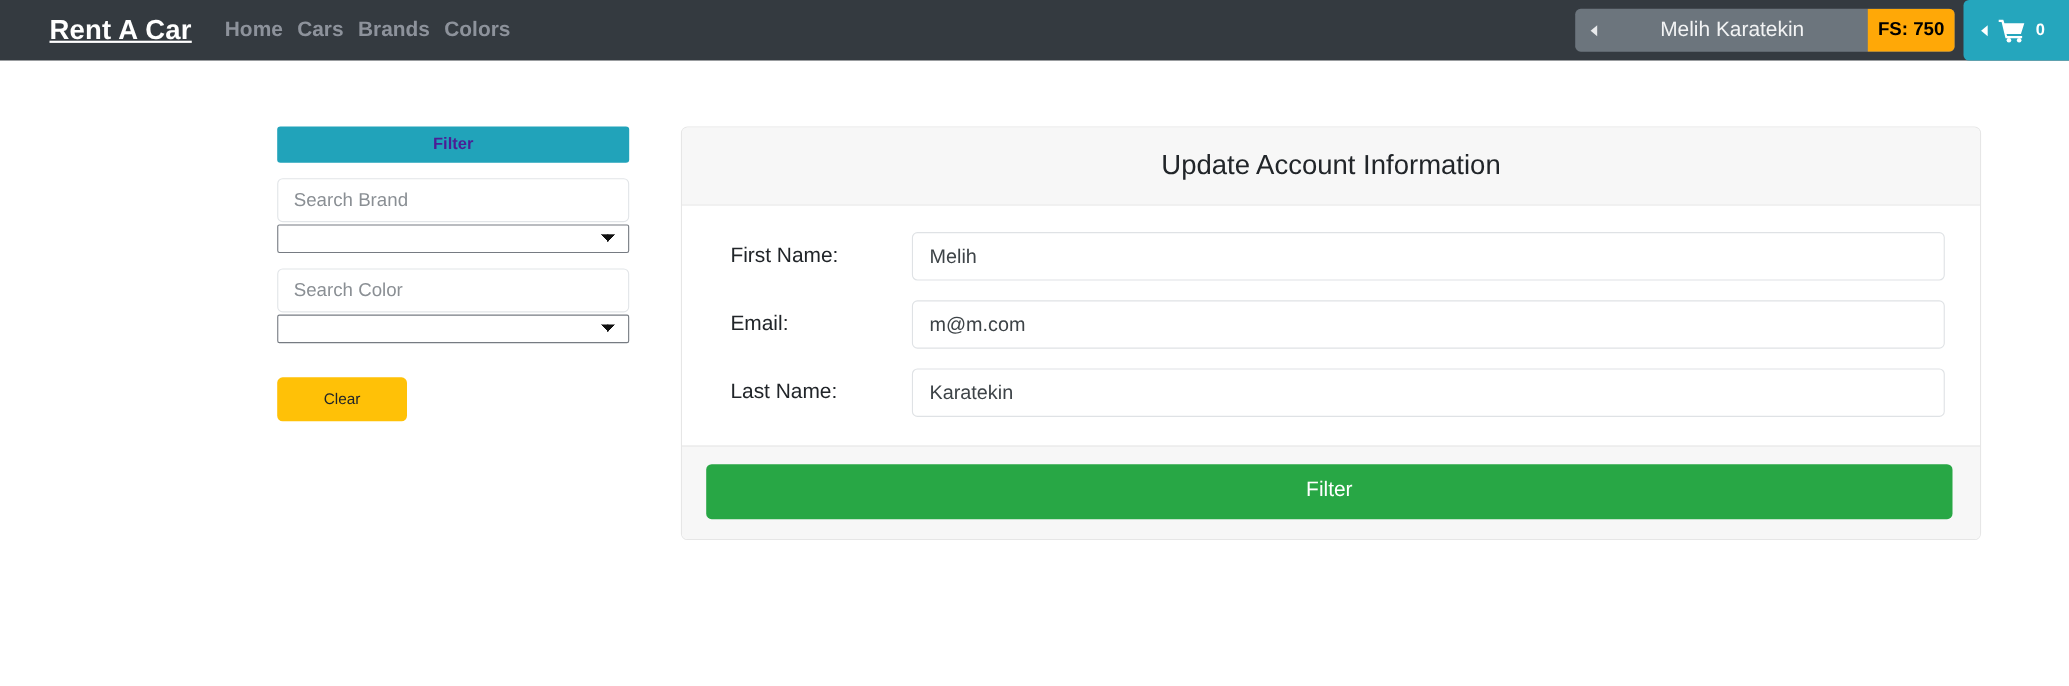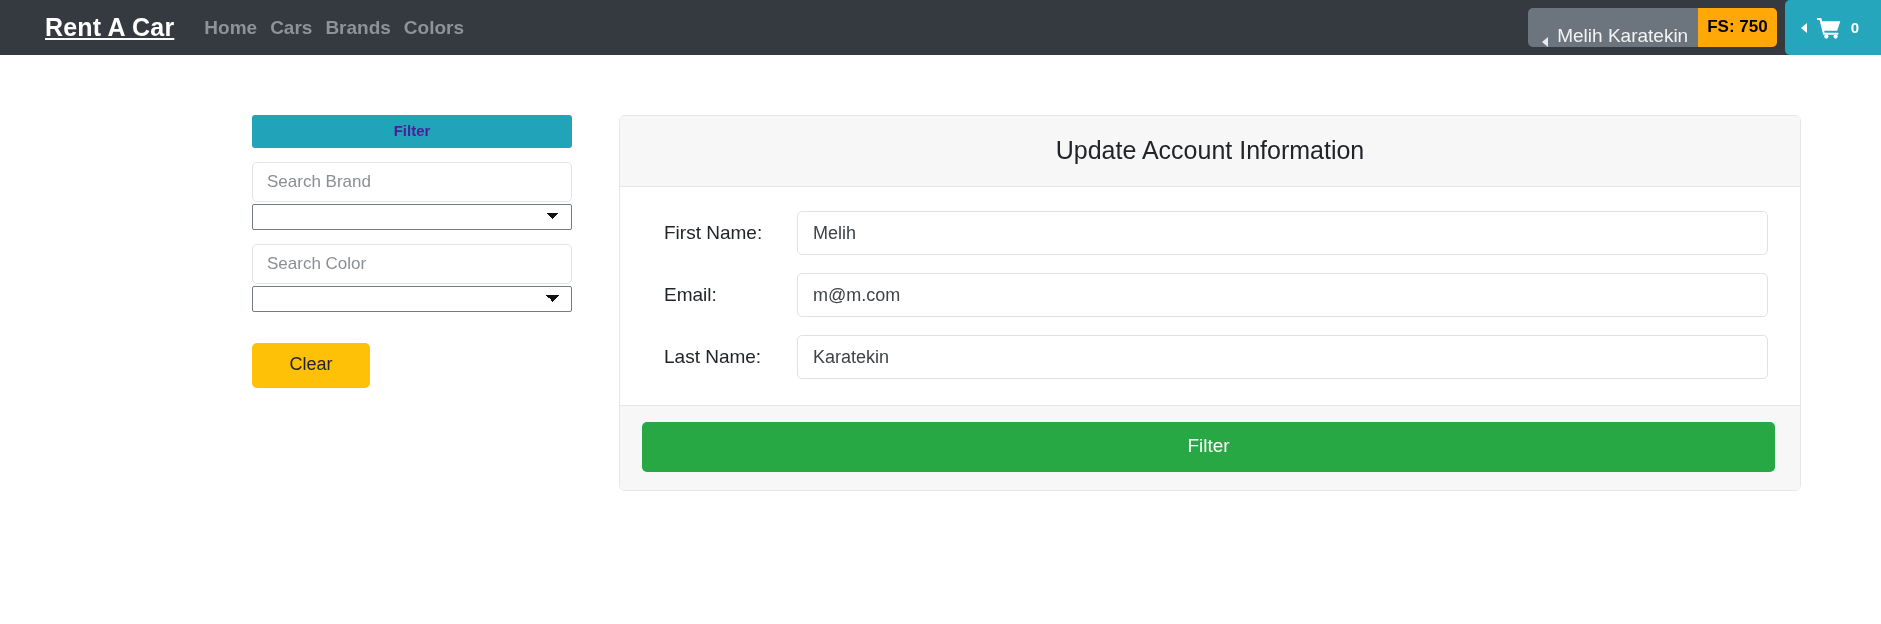--- a/index.html
+++ b/index.html
@@ -49,24 +49,25 @@
     height: 55px;
     display: flex;
     align-items: center;
     gap: 0;
   }
   .user-dropdown {
     background: #6c757d;
     height: 39px;
     border-radius: 5px;
     display: flex;
-    align-items: flex-end;
+    align-items: center;
     padding: 0 0 0 14px;
     margin-right: 8px;
     overflow: hidden;
+    gap: 48px;
   }
   .caret-left {
     width: 0; height: 0;
     border-top: 5px solid transparent;
     border-bottom: 5px solid transparent;
     border-right: 6px solid #e9eaec;
     margin-right: 9px;
   }
   .user-name {
     color: #f2f3f4;
@@ -180,21 +181,21 @@
     padding: 11px 0 13px 0;
     width: 118px;
     cursor: pointer;
     font-family: "Liberation Sans", sans-serif;
   }
   .btn-clear {
     background: #ffc107;
     color: #212529;
     border: none;
     border-radius: 5px;
-    font-size: 18px;
+    font-size: 14px;
     padding: 11px 0 13px 0;
     width: 118px;
     cursor: pointer;
     font-family: "Liberation Sans", sans-serif;
   }
 
   
   .account-card {
     width: 1182px;
     margin-left: 47px;
@@ -216,20 +217,21 @@
     font-weight: normal;
   }
   .card-body {
     background: #ffffff;
     padding: 24px 32px 22px 22px;
   }
   .form-row {
     display: flex;
     align-items: center;
     margin-bottom: 18px;
+    gap: 32px;
   }
   .form-row:last-child { margin-bottom: 4px; }
   .form-label {
     width: 155px;
     flex: none;
     font-size: 19px;
     color: #212529;
     padding-left: 22px;
   }
   .form-input {

